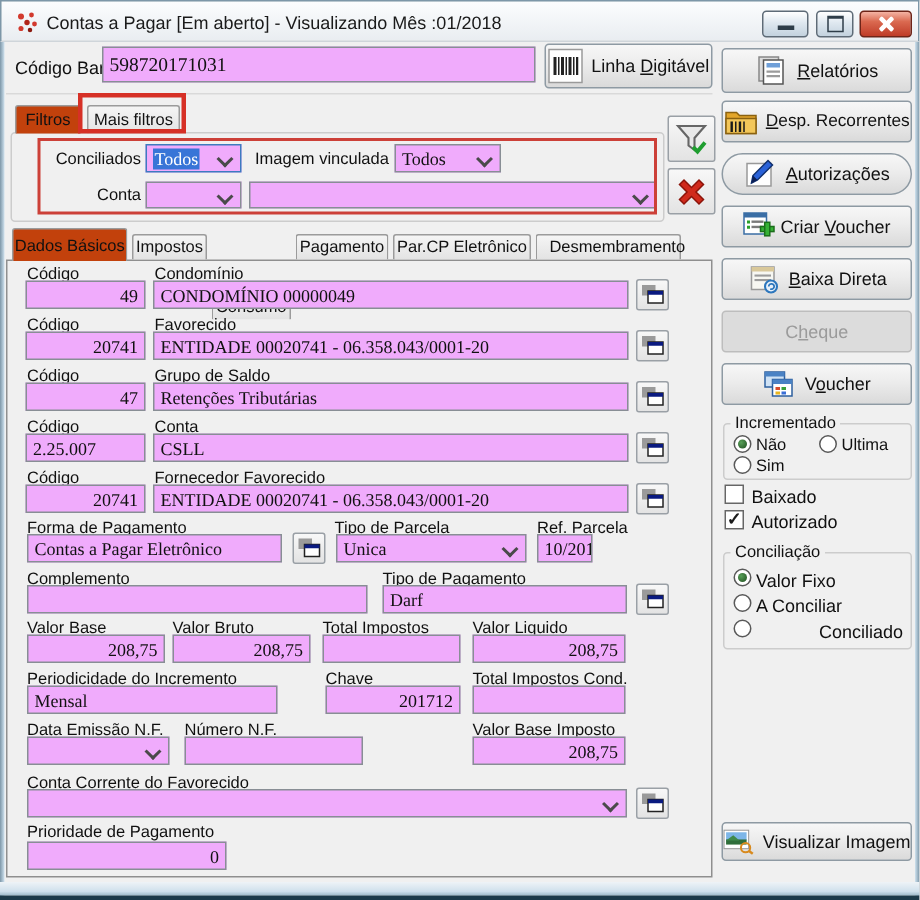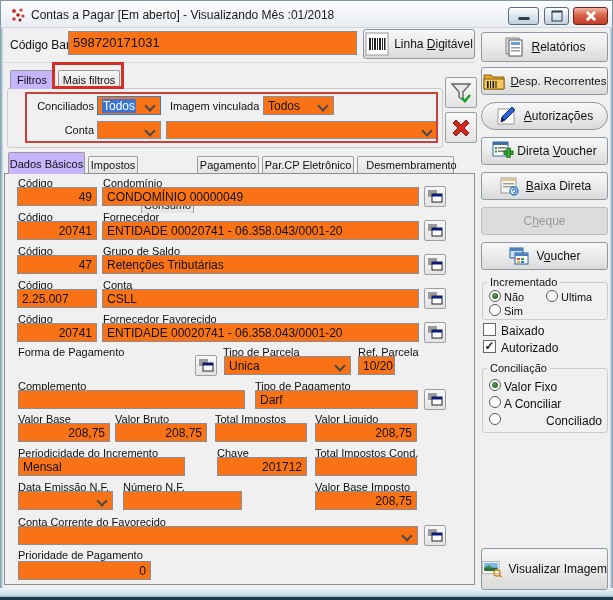--- a/index.html
+++ b/index.html
@@ -20,22 +20,22 @@
        background:linear-gradient(#ffffff,#dfe8f0 45%,#c3d2de);}
   .cap.close{background:linear-gradient(#f4b3a3,#da6950 40%,#bf3c28);border-color:#6e2418;}
   .glyph-min{position:absolute;left:50%;bottom:4px;transform:translateX(-50%);width:11px;height:3px;background:#2e3d49;}
   .glyph-max{position:absolute;left:50%;top:50%;transform:translate(-50%,-50%);width:9px;height:8px;
     border:1px solid #2e3d49;border-top-width:2px;background:transparent;}
   .glyph-x1,.glyph-x2{position:absolute;left:50%;top:50%;width:12px;height:3px;background:#fff;border-radius:1px;}
   .glyph-x1{transform:translate(-50%,-50%) rotate(45deg);}
   .glyph-x2{transform:translate(-50%,-50%) rotate(-45deg);}
   
   .lbl{position:absolute;font-size:11px;color:#101010;white-space:nowrap;}
-  .txt{position:absolute;background:#f97316;border:1px solid #888e95;box-sizing:border-box;
-       font-size:12px;padding:2px 4px;white-space:nowrap;overflow:hidden;height:19px;line-height:14px;}
+  .txt{position:absolute;background:#f0abfc;border:1px solid #888e95;box-sizing:border-box;
+       font-size:12px;padding:2px 4px;white-space:nowrap;overflow:hidden;height:19px;line-height:14px;font-family:Liberation Serif, serif;}
   .num{text-align:right;}
   .combo .arrow{position:absolute;right:6px;top:5px;width:6px;height:6px;
     border-right:2px solid #4a4a4a;border-bottom:2px solid #4a4a4a;transform:rotate(45deg);}
   .iconbtn{position:absolute;width:22px;height:21px;border:1px solid #9aa0a6;border-radius:2px;
     background:linear-gradient(#f8f8f8,#e3e3e3);display:flex;align-items:center;justify-content:center;box-sizing:border-box;}
   .sbtn{position:absolute;left:481px;width:127px;height:28px;border:1px solid #8e9aa3;border-radius:3px;box-sizing:border-box;
     background:linear-gradient(#f7f7f7,#ececec 45%,#dadada);display:flex;align-items:center;justify-content:center;gap:6px;
     font-size:12px;color:#111;}
   .sbtn.disabled{background:#dcdcdc;color:#9b9b9b;border-color:#bdbdbd;}
   .key{text-decoration:underline;}
@@ -43,21 +43,21 @@
   .groupbox{position:absolute;border:1px solid #cccccc;border-radius:3px;box-sizing:border-box;}
   .gb-label{position:absolute;font-size:11px;background:#f0f0f0;padding:0 3px;white-space:nowrap;}
   .radio{position:absolute;width:12px;height:12px;border:1px solid #595959;border-radius:50%;background:#fff;box-sizing:border-box;}
   .radio.sel::after{content:"";position:absolute;left:2px;top:2px;width:6px;height:6px;border-radius:50%;
     background:radial-gradient(circle at 35% 35%,#58a058,#1f4d1f);}
   .check{position:absolute;width:13px;height:13px;border:1px solid #666;background:#fff;box-sizing:border-box;
     font-size:12px;line-height:11px;text-align:center;color:#1c1c1c;font-weight:bold;}
   .tab{position:absolute;font-size:11px;display:flex;align-items:center;justify-content:center;
     border:1px solid #9b9b9b;border-bottom:none;border-radius:2px 2px 0 0;
     background:linear-gradient(#f5f5f5,#e3e3e3);box-sizing:border-box;white-space:nowrap;}
-  .tab.active{background:#c4b5fd;z-index:5;}
+  .tab.active{background:#c2410c;z-index:5;}
   .panel{position:absolute;border:1px solid #8f8f8f;background:#f0f0f0;box-sizing:border-box;}
   .red-box{position:absolute;border:3px solid #d63026;box-sizing:border-box;z-index:6;}
   .red-box.thin{border-width:2px;border-color:#cc4038;}
   .sep{position:absolute;background:#d9d9d9;}
   .focus-combo{border:1px solid #3d7bbf;}
   .sel-text{background:#3875d7;color:#fff;padding:0 1px;}
 </style>
 </head>
 <body>
 
@@ -155,21 +155,21 @@
   <div class="txt" style="left:102px;top:187px;width:317px;">CONDOMÍNIO 00000049</div>
   <div class="iconbtn" style="left:424px;top:186px;">
     <svg width="17" height="15" viewBox="0 0 17 15">
         <rect x="1" y="1" width="9" height="7" fill="#9a9a9a"></rect>
         <rect x="5" y="5" width="10" height="8" fill="#fff" stroke="#222"></rect>
         <rect x="5" y="5" width="10" height="2.5" fill="#0a1a80"></rect>
       </svg>
   </div>
 
   <span class="lbl" style="left:18px;top:211px;">Código</span>
-  <span class="lbl" style="left:103px;top:211px;">Fornecedor</span>
+  <span class="lbl" style="left:103px;top:211px;">Favorecido</span>
   <div class="txt num" style="left:17px;top:221px;width:80px;">20741</div>
   <div class="txt" style="left:102px;top:221px;width:317px;">ENTIDADE 00020741 - 06.358.043/0001-20</div>
   <div class="iconbtn" style="left:424px;top:220px;">
     <svg width="17" height="15" viewBox="0 0 17 15">
         <rect x="1" y="1" width="9" height="7" fill="#9a9a9a"></rect>
         <rect x="5" y="5" width="10" height="8" fill="#fff" stroke="#222"></rect>
         <rect x="5" y="5" width="10" height="2.5" fill="#0a1a80"></rect>
       </svg>
   </div>
 
@@ -205,20 +205,21 @@
     <svg width="17" height="15" viewBox="0 0 17 15">
         <rect x="1" y="1" width="9" height="7" fill="#9a9a9a"></rect>
         <rect x="5" y="5" width="10" height="8" fill="#fff" stroke="#222"></rect>
         <rect x="5" y="5" width="10" height="2.5" fill="#0a1a80"></rect>
       </svg>
   </div>
 
   <span class="lbl" style="left:18px;top:346px;">Forma de Pagamento</span>
   <span class="lbl" style="left:223px;top:346px;">Tipo de Parcela</span>
   <span class="lbl" style="left:358px;top:346px;">Ref. Parcela</span>
+  <div class="txt" style="left:18px;top:356px;width:170px;">Contas a Pagar Eletrônico</div>
   <div class="iconbtn" style="left:195px;top:355px;">
     <svg width="17" height="15" viewBox="0 0 17 15">
         <rect x="1" y="1" width="9" height="7" fill="#9a9a9a"></rect>
         <rect x="5" y="5" width="10" height="8" fill="#fff" stroke="#222"></rect>
         <rect x="5" y="5" width="10" height="2.5" fill="#0a1a80"></rect>
       </svg>
   </div>
   <div class="txt combo" style="left:224px;top:356px;width:127px;">
     <span>Unica</span><span class="arrow"></span>
   </div>
@@ -309,21 +310,21 @@
     <svg width="22" height="22" viewBox="0 0 22 22">
       <rect x="1" y="2" width="15" height="14" fill="#fff" stroke="#3a6ea5"></rect>
       <rect x="1" y="2" width="15" height="3" fill="#3a6ea5"></rect>
       <rect x="3" y="7" width="2" height="2" fill="#2aa02a"></rect>
         <rect x="6" y="7" width="8" height="1.6" fill="#7a7a7a"></rect>
       <rect x="3" y="10.5" width="2" height="2" fill="#2aa02a"></rect>
         <rect x="6" y="10.5" width="8" height="1.6" fill="#7a7a7a"></rect>
       <rect x="12" y="11" width="9" height="3.4" fill="#35b135" stroke="#1b6e1b"></rect>
       <rect x="14.8" y="8.2" width="3.4" height="9" fill="#35b135" stroke="#1b6e1b"></rect>
     </svg>
-    <span class="blabel"><span>Direta </span><span class="key">V</span><span>oucher</span></span>
+    <span class="blabel"><span>Criar </span><span class="key">V</span><span>oucher</span></span>
   </div>
   <div class="sbtn" style="top:172px;height:28px;">
     <svg width="22" height="20" viewBox="0 0 22 20">
       <rect x="3" y="2" width="15" height="15" fill="#f7f7f2" stroke="#999"></rect>
       <rect x="3" y="2" width="15" height="3" fill="#d9c89a"></rect>
       <rect x="5" y="7" width="11" height="1.4" fill="#9b9b9b"></rect>
         <rect x="5" y="10" width="11" height="1.4" fill="#9b9b9b"></rect>
       <circle cx="16" cy="15" r="4" fill="#e8f1fa" stroke="#2d77bd" stroke-width="1.4"></circle>
       <path d="M14.5 15 a1.8 1.8 0 1 1 1 1.6" fill="none" stroke="#2d77bd" stroke-width="1.2"></path>
     </svg>
@@ -362,21 +363,21 @@
 
   <div class="groupbox" style="left:482px;top:368px;width:126px;height:65px;"></div>
   <span class="gb-label" style="left:487px;top:362px;">Conciliação</span>
   <div class="radio sel" style="left:489px;top:379px;"></div>
   <span class="lbl" style="left:504px;top:380px;font-size:12px;">Valor Fixo</span>
   <div class="radio" style="left:489px;top:396px;"></div>
   <span class="lbl" style="left:504px;top:397px;font-size:12px;">A Conciliar</span>
   <div class="radio" style="left:489px;top:413px;"></div>
   <span class="lbl" style="left:504px;top:414px;font-size:12px;margin-left:42px;">Conciliado</span>
 
-  <div class="sbtn" style="top:548px;height:42px;">
+  <div class="sbtn" style="top:548px;height:26px;">
     <svg width="30" height="26" viewBox="0 0 30 26">
       <rect x="1" y="2" width="24" height="18" fill="#fff" stroke="#999"></rect>
       <rect x="3" y="4" width="20" height="8" fill="#7db6e8"></rect>
       <rect x="3" y="11" width="20" height="5" fill="#2f6e3a"></rect>
       <polygon points="3,12 10,7 16,12" fill="#3f8a4c"></polygon>
       <circle cx="22" cy="19" r="4.5" fill="none" stroke="#d88a1e" stroke-width="2"></circle>
       <line x1="25" y1="22" x2="29" y2="25" stroke="#d88a1e" stroke-width="2.4"></line>
     </svg>
     <span class="blabel">Visualizar Imagem</span>
   </div>

